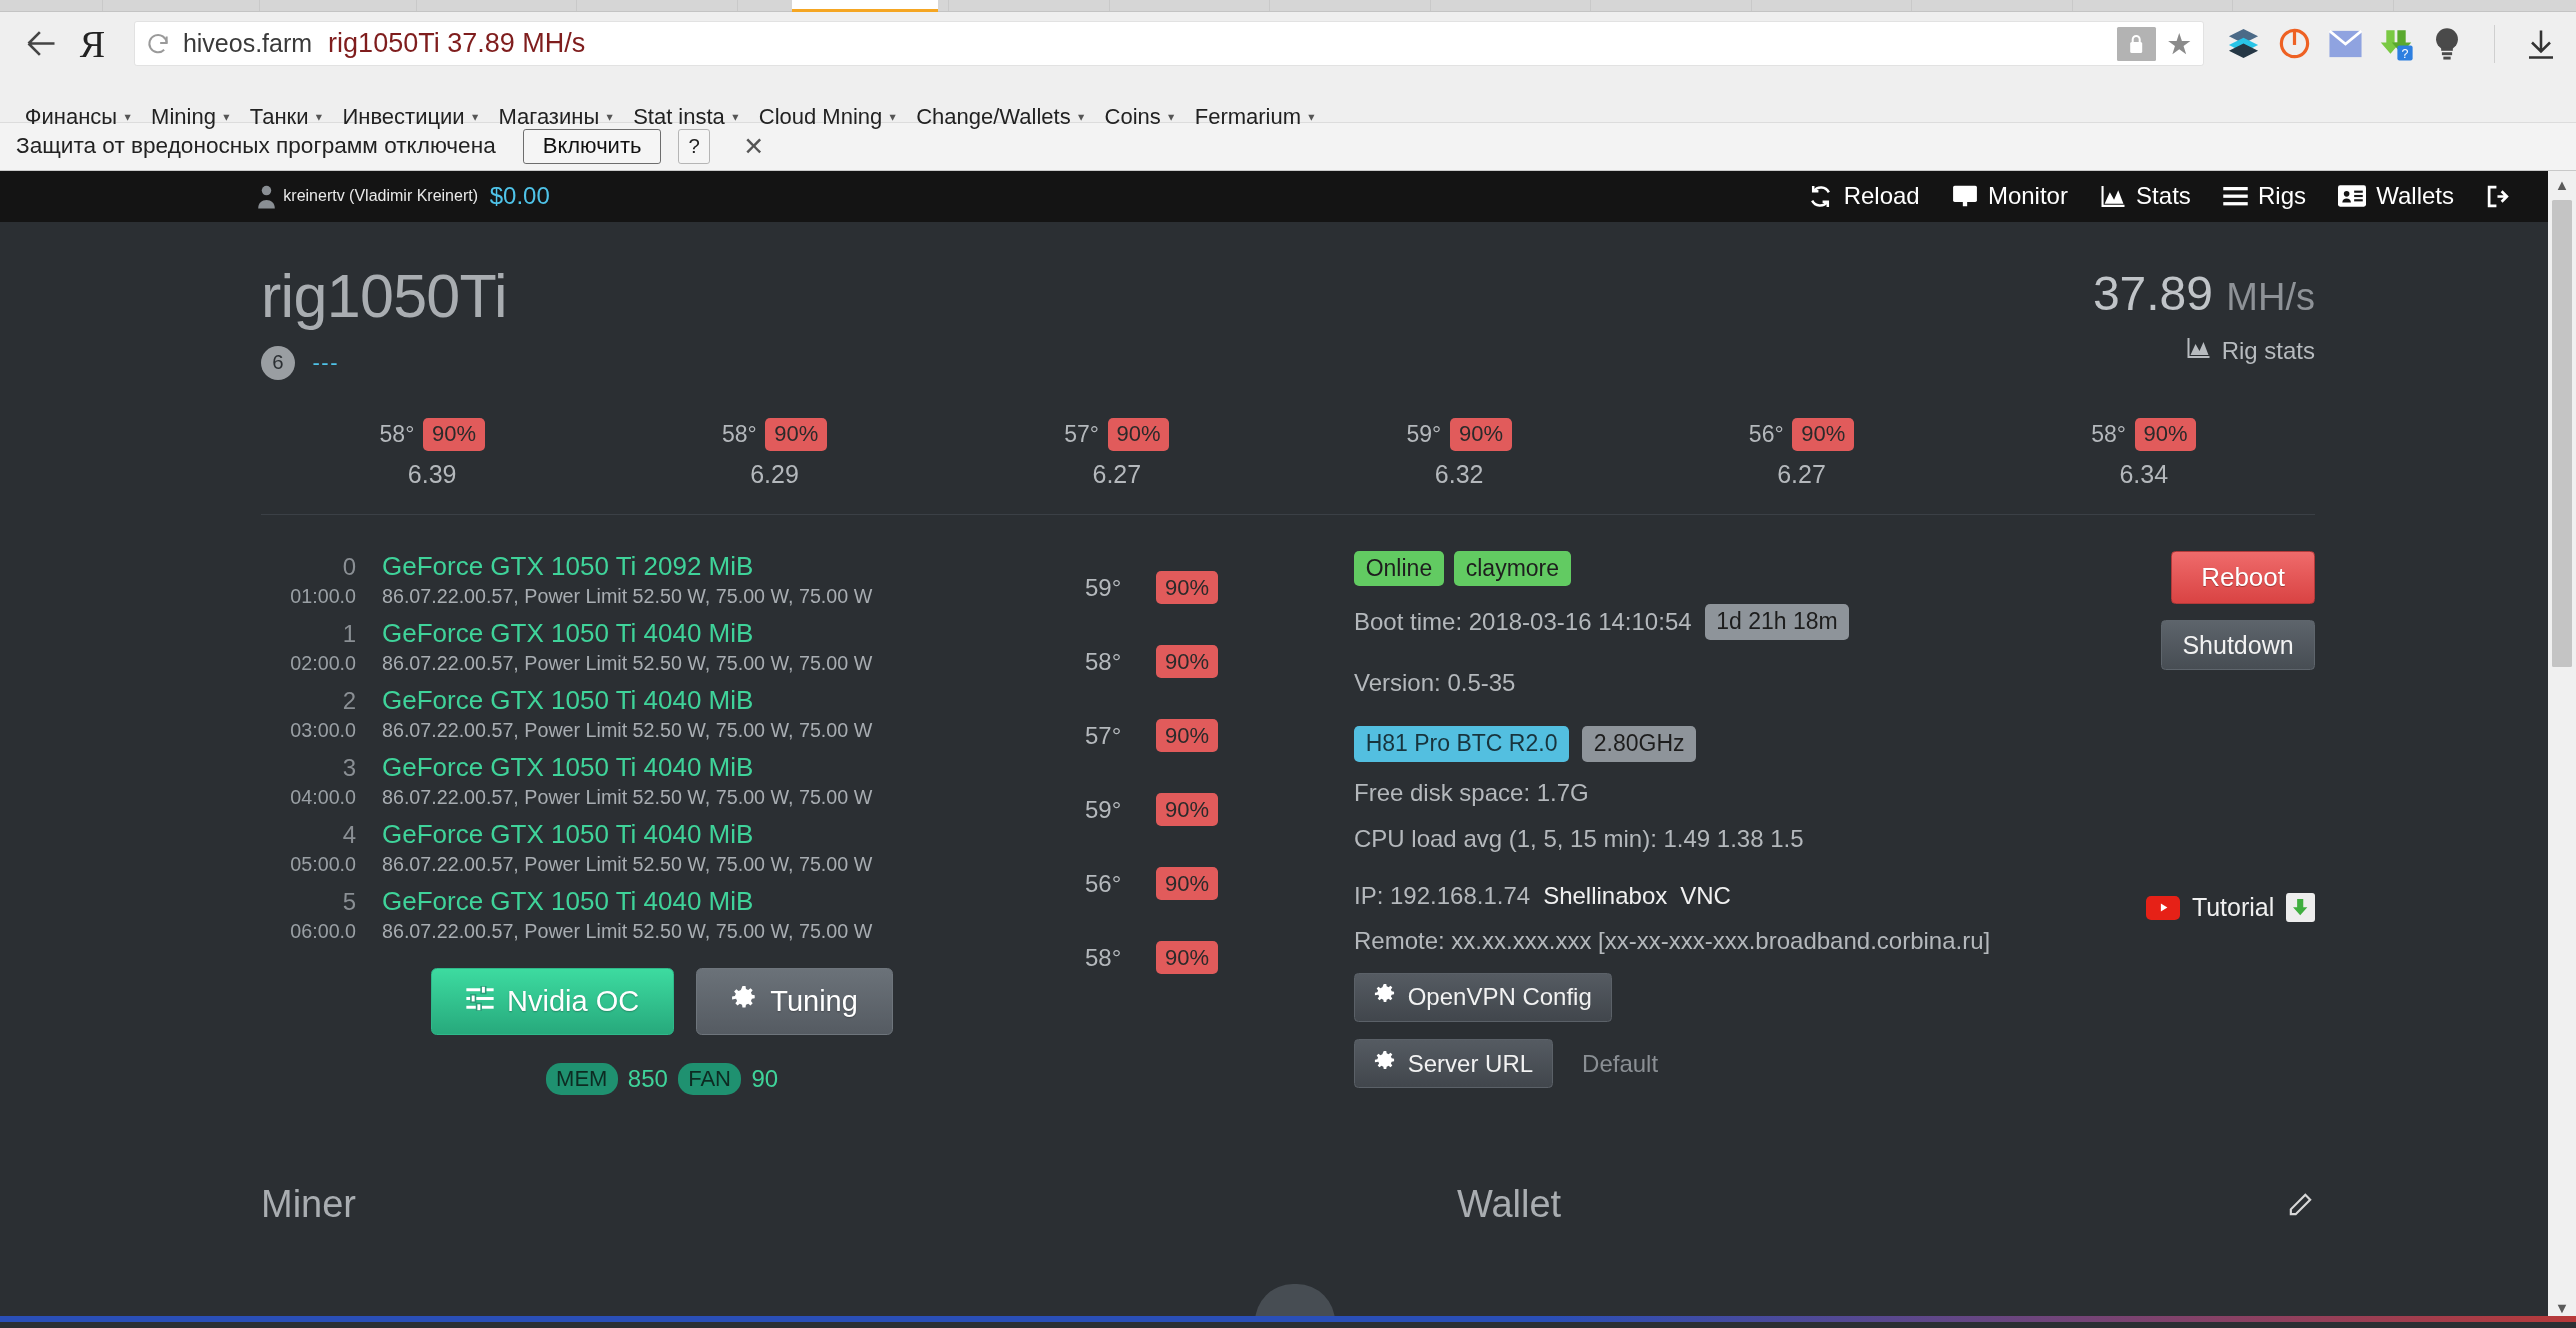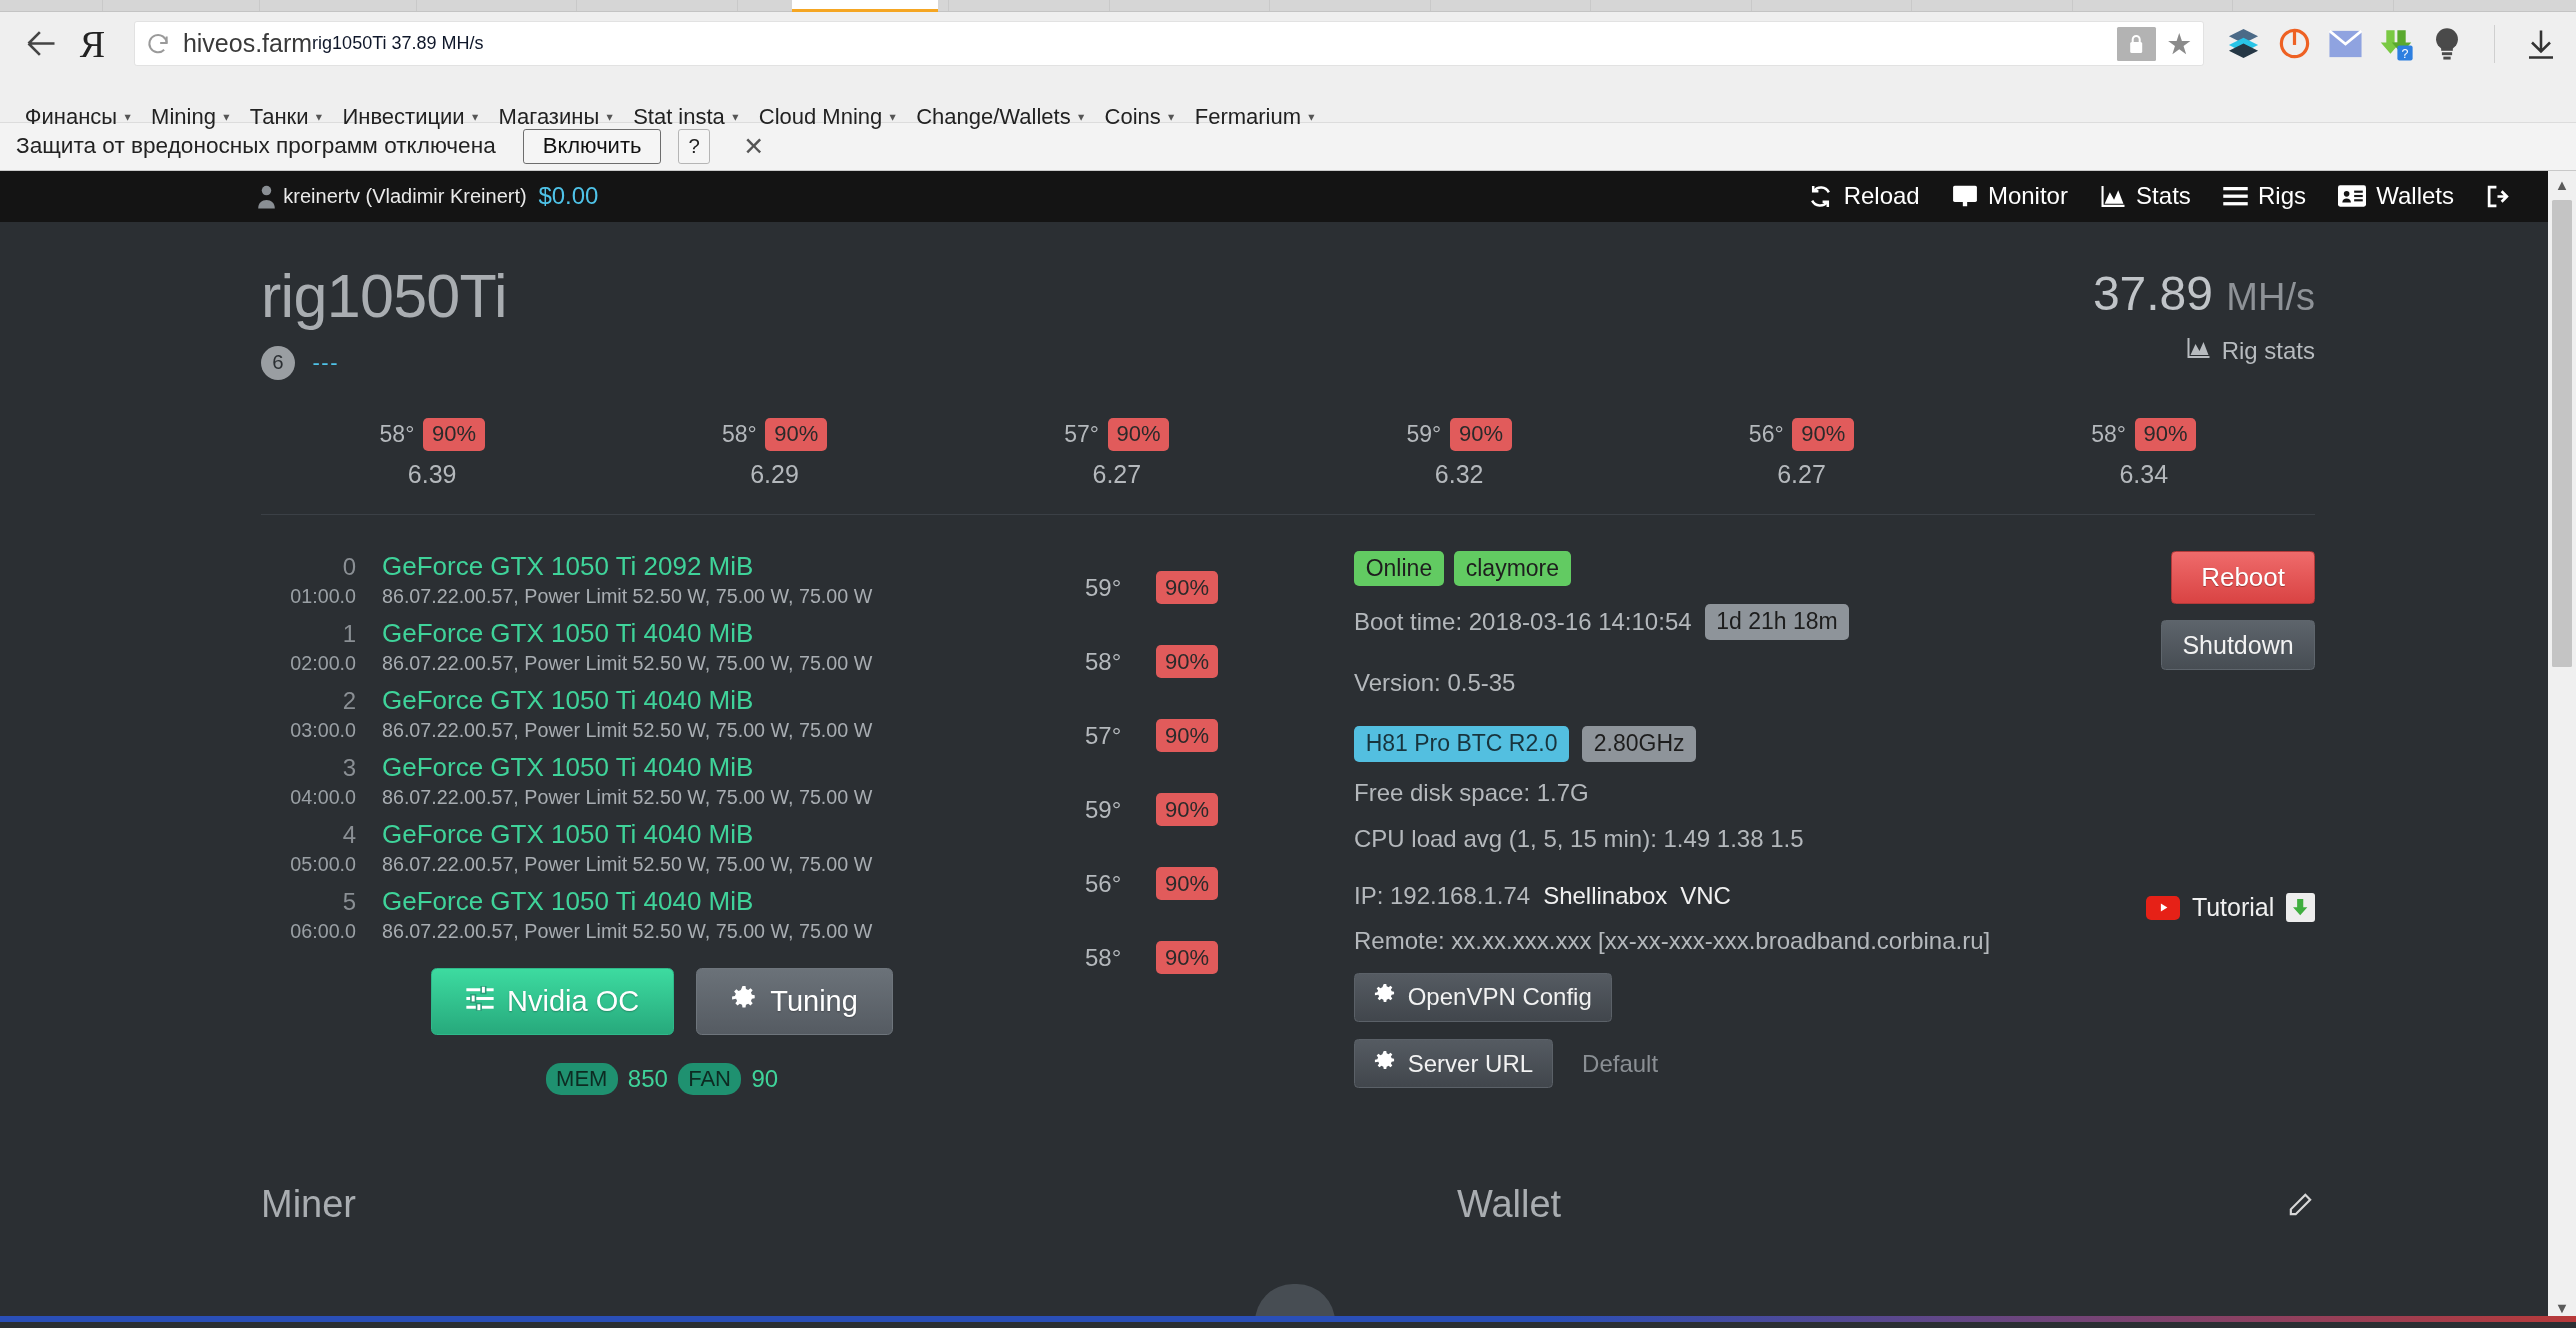--- a/index.html
+++ b/index.html
@@ -21,21 +21,21 @@
   .nav-btn svg { display:block; }
   .yandex-logo { width: 51px; height: 51px; display:flex; align-items:center; justify-content:center;
      font-family:"Liberation Serif", serif; font-size: 38px; color:#222; }
   .omnibox {
     flex: 1; height: 45px; background: #fff; border-radius: 2.9px;
     display: flex; align-items: center; margin-left: 16px; margin-right: 7.3px;
     position: relative; border: 0.7px solid #e2e2e2;
   }
   .reload-icon { width: 45px; display:flex; align-items:center; justify-content:center; color:#9a9a9a; }
   .omni-domain { font-size: 25px; color: #3a3a3a; margin-left: 2.9px; }
-  .omni-title { font-size: 18px; color: #0f172a; }
+  .omni-title { font-size: 27px; color: #7f1d1d; margin-left: 16px; }
   .omni-right { position:absolute; right: 0; top:0; bottom:0; display:flex; align-items:center; }
   .lock-chip { width: 39px; height: 34px; background: #b3b3b3; display:flex; align-items:center; justify-content:center; border-radius:1.5px; }
   .star-icon { width: 47px; display:flex; align-items:center; justify-content:center; color:#8b8b8b; font-size:29px; }
   .ext-icons { display:flex; align-items:center; gap: 13px; padding-left: 13px; }
   .ext { width: 38px; height: 38px; display:flex; align-items:center; justify-content:center; position:relative;}
   .tb-sep { width:0.7px; height:38px; background:#cfcfcf; margin: 0 14.6px; }
 
   
   .bookmarks { height: 47px; display:flex; align-items:center; padding: 0 14.6px; background:#efefef; border-bottom:0.7px solid #dcdcdc; }
   .bm { display:flex; align-items:center; font-size: 22px; color:#222; padding: 0 10.2px; white-space:nowrap;margin-top:36px;}
@@ -48,21 +48,21 @@
             font-size: 22px; color:#111; display:flex; align-items:center; }
   .ib-help { margin-left: 8.8px; width: 32px; height:35px; background:#f5f5f5; border:0.7px solid #b5b5b5; border-radius:2.9px;
              font-size: 20.4px; color:#222; display:flex; align-items:center; justify-content:center;}
   .ib-close { margin-left: 25px; font-size: 25px; color:#555; }
 
   
   .app { position: relative; width: 2576px; height: 1151px; background:#2b2f33; overflow:hidden; }
   .topnav { height: 51px; background:#141414; display:flex; align-items:center; padding: 0 29px; }
   .user-block { display:flex; align-items:center; margin-left: 228px; }
   .user-icon { margin-right: 7.3px; display:flex; }
-  .user-name { font-size: 20px; color:#e9e9e9; }
+  .user-name { font-size: 16px; color:#e9e9e9; }
   .user-balance { font-size: 24px; color:#4fc3e8; margin-left: 11.7px; }
   .topnav-right { margin-left: auto; display:flex; align-items:center; gap: 32px; padding-right: 36px; }
   .nav-item { display:flex; align-items:center; gap:10.2px; font-size: 24px; color:#fff; }
   .nav-item svg { display:block; }
 
   .content { padding: 0 261px; position:relative; }
 
   .rig-header { display:flex; align-items:flex-start; padding-top: 44px; }
   .rig-title { font-size: 61px; color:#a9adb1; font-weight: normal; line-height: 1; letter-spacing: -0.7px;}
   .rig-sub { margin-top: 19px; display:flex; align-items:center; }

